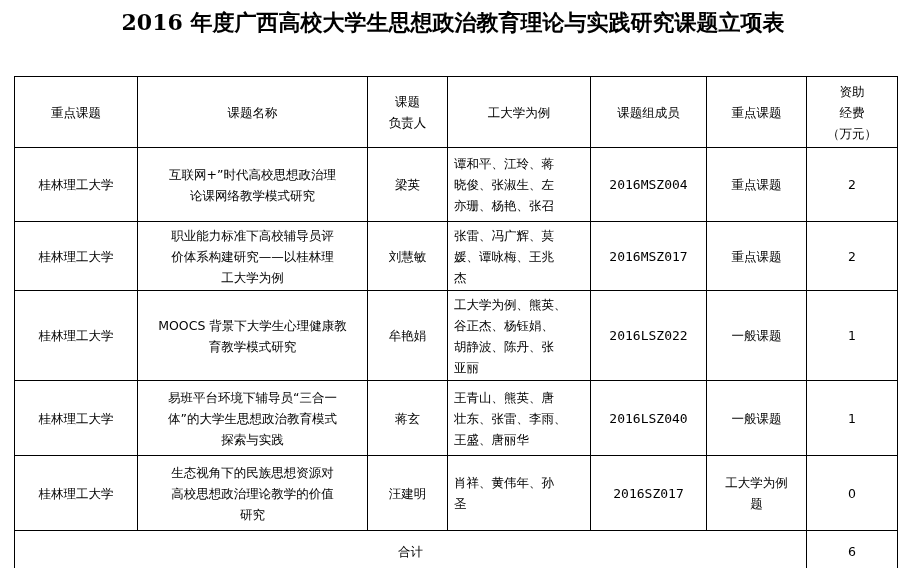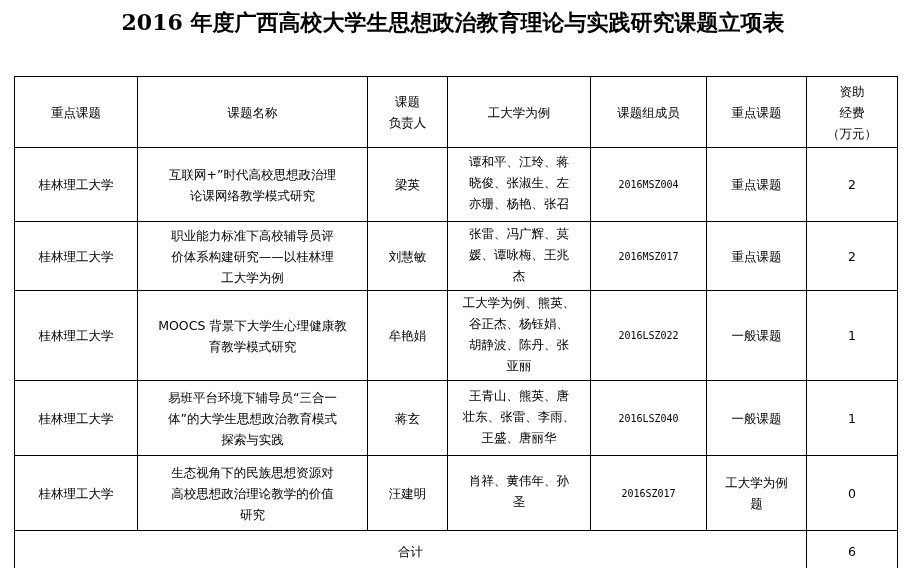--- a/index.html
+++ b/index.html
@@ -5,22 +5,22 @@
   html, body { margin:0; padding:0; background:#ffffff; }
   body { width:906px; height:568px; position:relative; overflow:hidden;
          font-family:"DejaVu Sans", "Liberation Sans", sans-serif; color:#000; }
   .title { position:absolute; left:0; top:8px; width:906px; text-align:center;
            font-family:"DejaVu Serif","Liberation Serif",serif; font-weight:bold;
            font-size:22px; letter-spacing:0px; }
   table { position:absolute; left:14px; top:76px; border-collapse:collapse;
           table-layout:fixed; width:883px; }
   td { border:1px solid #000; text-align:center; vertical-align:middle;
        font-size:12.5px; line-height:21px; padding:0 6px; white-space:pre-line; }
-  .mono { font-family:"DejaVu Sans Mono","Liberation Mono",monospace; font-size:10px; }
-  .members { text-align:center;font-family:Liberation Mono, monospace; }
+  .mono { font-family:"DejaVu Sans Mono","Liberation Mono",monospace; font-size:13px; }
+  .members { text-align:left; }
 </style>
 </head>
 <body>
 
 <div class="title">2016 年度广西高校大学生思想政治教育理论与实践研究课题立项表</div>
 
 <table>
   <colgroup>
     <col style="width:123px">
       <col style="width:230px">

